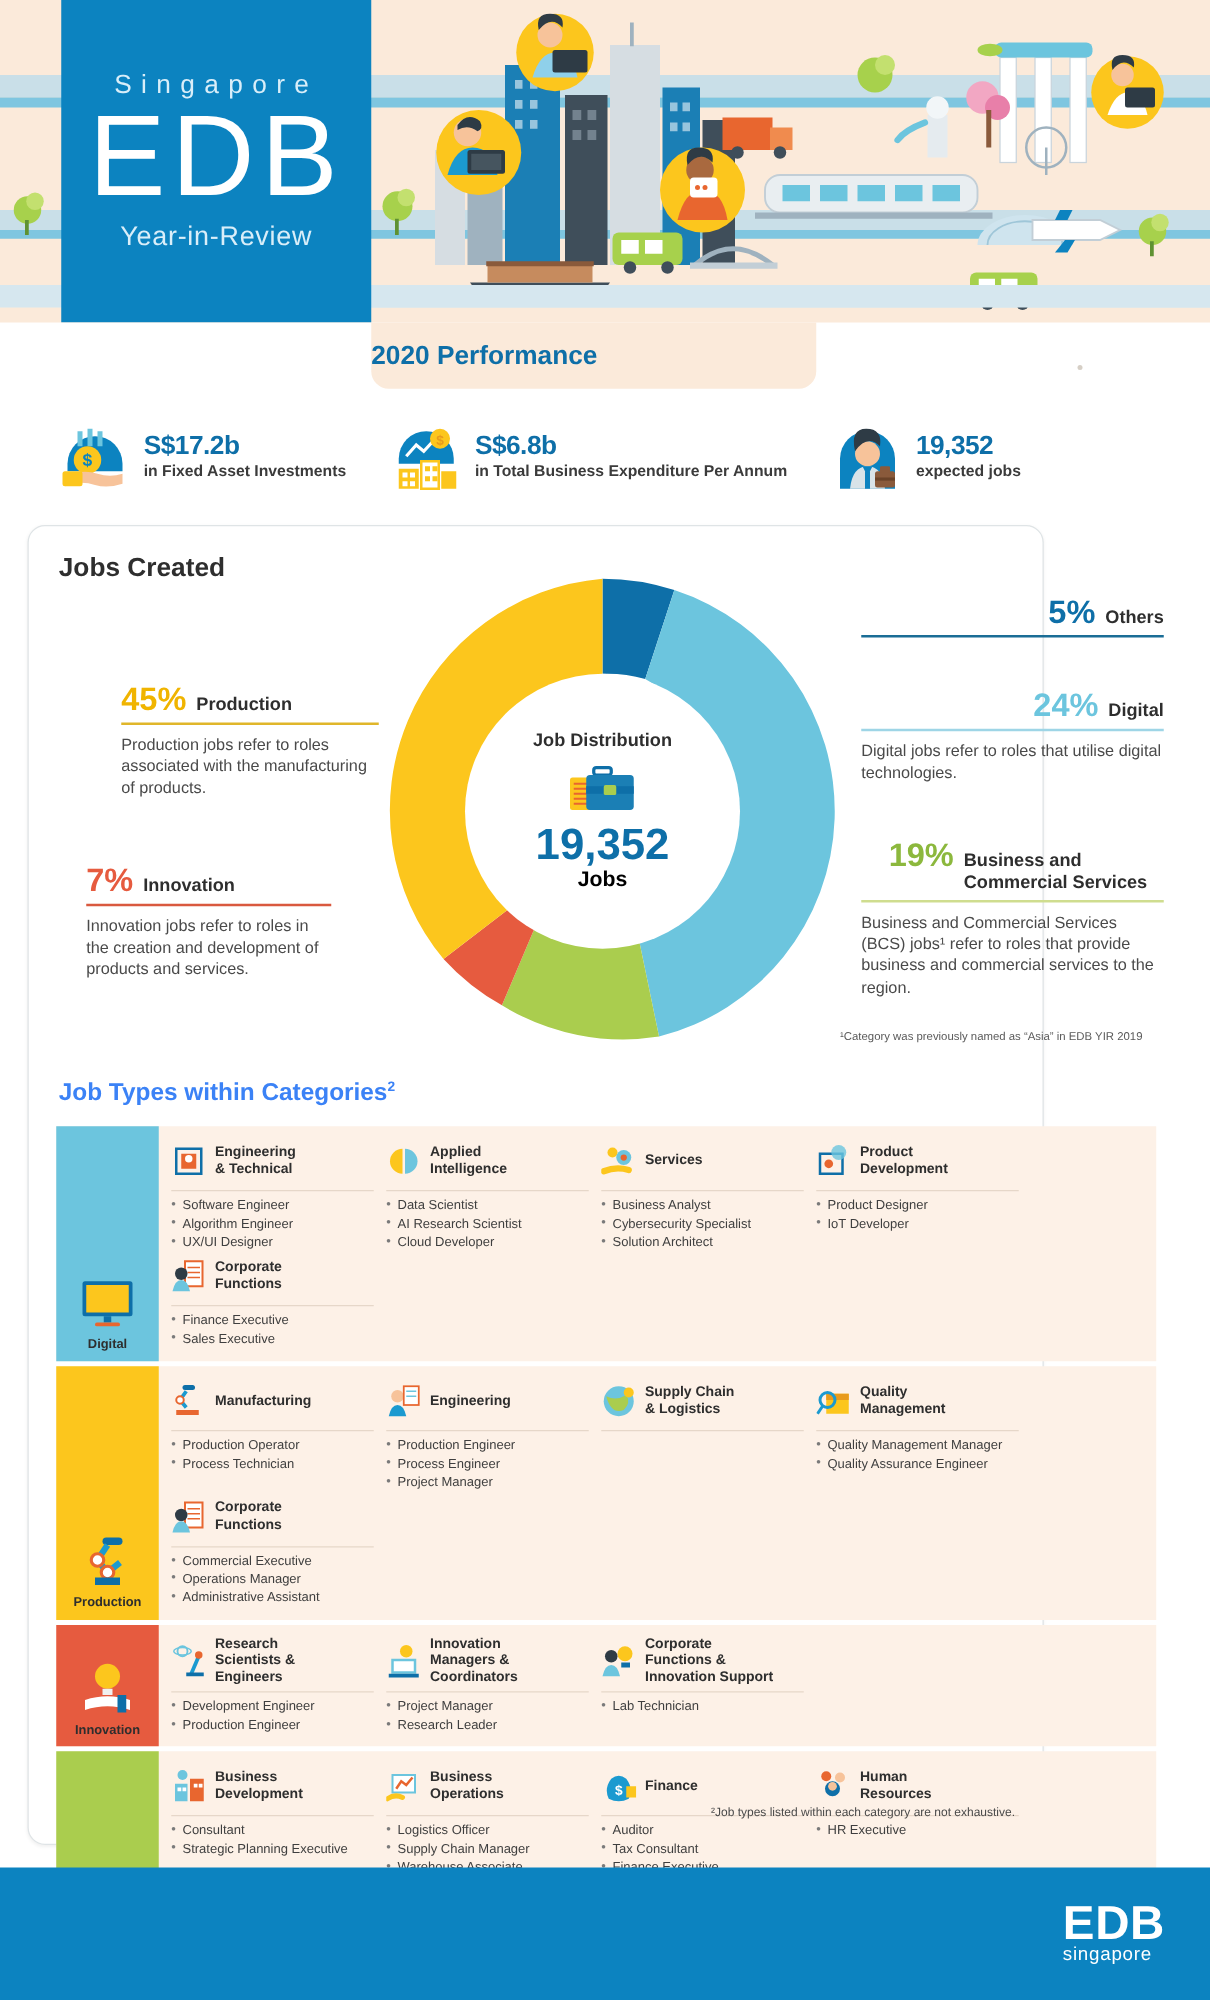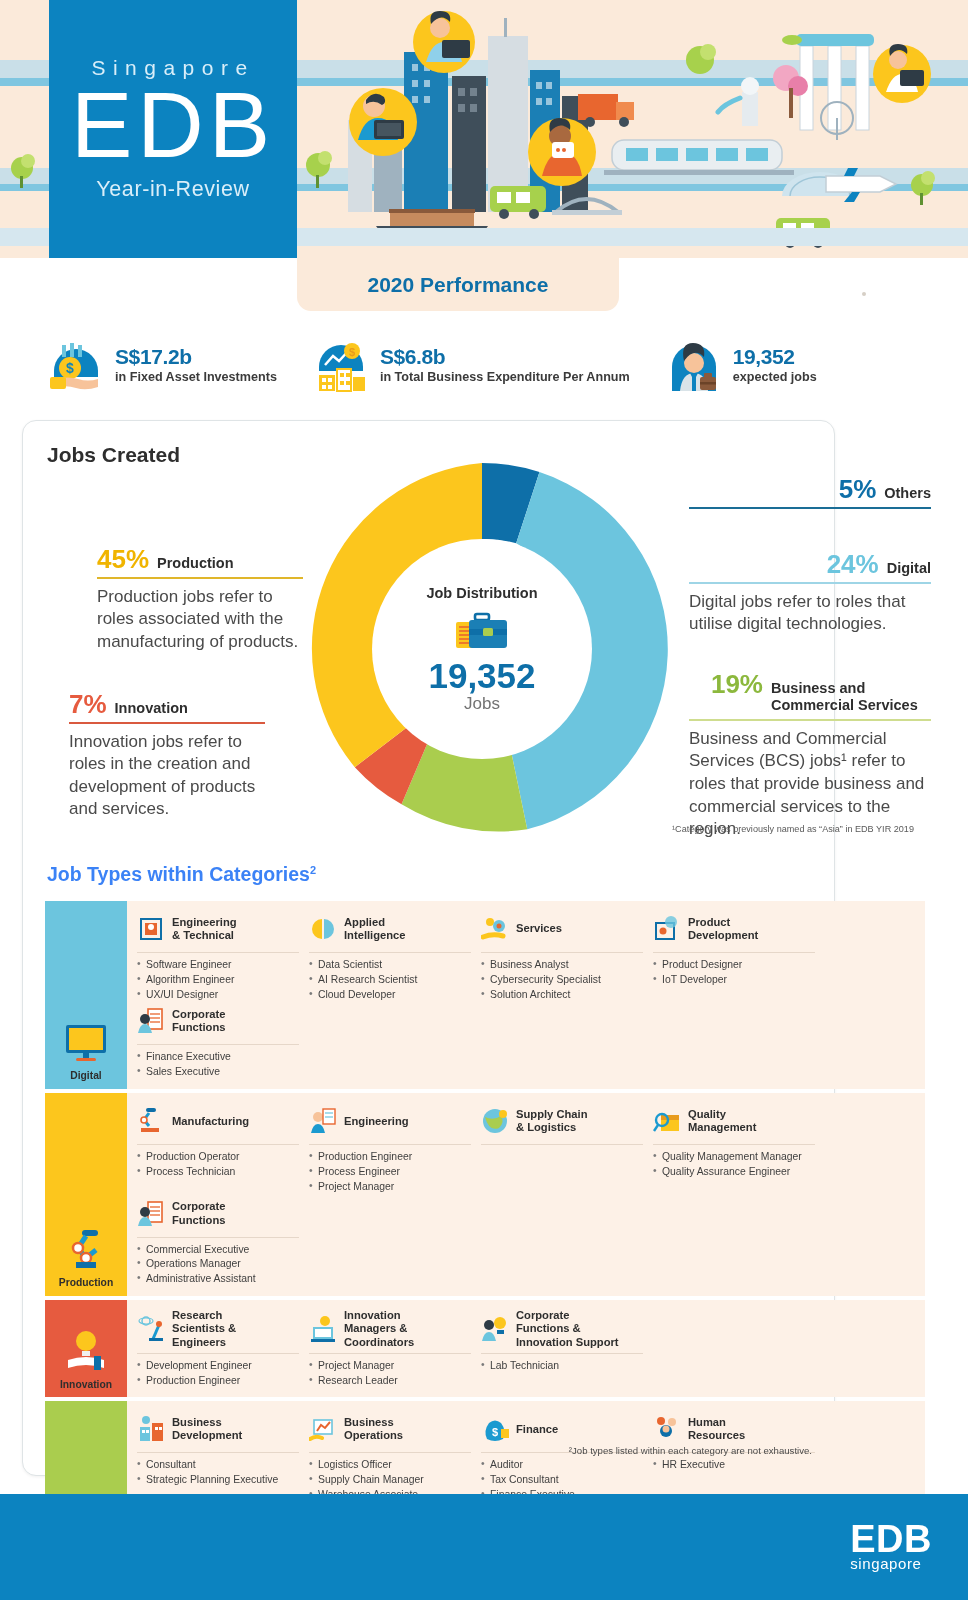--- a/index.html
+++ b/index.html
@@ -29,23 +29,23 @@
     position:absolute; left:49px; top:0; width:248px; height:258px;
     background:#0c83c0; z-index:6;
     display:flex; flex-direction:column; align-items:center; justify-content:center;
   }
   .logo-sg { color:#d9eef9; font-size:21px; letter-spacing:7.5px; font-weight:400; margin-bottom:2px; }
   .logo-edb { color:#ffffff; font-size:92px; line-height:0.95; letter-spacing:5px; font-weight:400; }
   .logo-yir { color:#d9eef9; font-size:21.5px; letter-spacing:0.6px; margin-top:8px; }
 
   
   .perf-wrap {
-    position:absolute; left:297px; top:258px; width:322px; height:53px;
+    position:absolute; left:297px; top:258px; width:356px; height:53px;
     background:#fbeada; border-radius:0 0 14px 14px;
-    display:flex; align-items:center; justify-content:center;
+    display:flex; align-items:center; 
   }
   .perf-text { color:#0e6fa8; font-size:21px; font-weight:bold; }
 
   .dot-marker { position:absolute; left:862px; top:292px; width:4px; height:4px;
                 border-radius:50%; background:#d6cfc6; }
 
   
   .stats { position:absolute; left:0; top:325px; width:968px; height:80px; display:flex; }
   .stat { display:flex; align-items:center; }
   .stat.s1 { margin-left:48px; }
@@ -64,29 +64,29 @@
   }
   .card-title { position:absolute; left:24px; top:22px; font-size:21px; font-weight:bold; color:#2e2e2e; }
 
   
   .donut-wrap { position:absolute; left:253px; top:22px; width:412px; height:412px; }
   .donut-center-txt { position:absolute; inset:0; display:flex; flex-direction:column;
                       align-items:center; justify-content:center; pointer-events:none; }
   .jd-title { font-size:14.5px; font-weight:bold; color:#2e2e2e; margin-bottom:7px; }
   .jd-icon { width:58px; height:46px; position:relative; margin-bottom:4px; }
   .jd-num { font-size:35px; font-weight:bold; color:#0e6fa8; line-height:1; }
-  .jd-jobs { font-size:17px; font-weight:normal; color:#737373; margin-top:1px; }
+  .jd-jobs { font-size:17px; font-weight:bold; color:#000000; margin-top:1px; }
 
   
   .callout { position:absolute; }
   .co-head { display:flex; align-items:baseline; gap:8px; }
   .co-pct { font-size:26px; font-weight:bold; line-height:1; }
   .co-name { font-size:14.5px; font-weight:bold; color:#2e2e2e; line-height:1.18; }
   .co-rule { height:1.5px; width:100%; margin-top:5px; }
-  .co-desc { font-size:17px; color:#4a4a4a; line-height:1.33; margin-top:7px; }
+  .co-desc { font-size:13px; color:#4a4a4a; line-height:1.33; margin-top:7px; }
 
   .co-left { text-align:left; }
   .co-right .co-head { justify-content:flex-end; }
   .co-right { text-align:left; }
 
   .co-prod  { left:46px;  top:125px; width:206px;margin-left:28px; }
   .co-innov { left:46px;  top:270px; width:196px; }
   .co-other { left:666px; top:55px;  width:242px; }
   .co-digi  { left:666px; top:130px; width:242px; }
   .co-bcs   { left:666px; top:250px; width:242px; }

